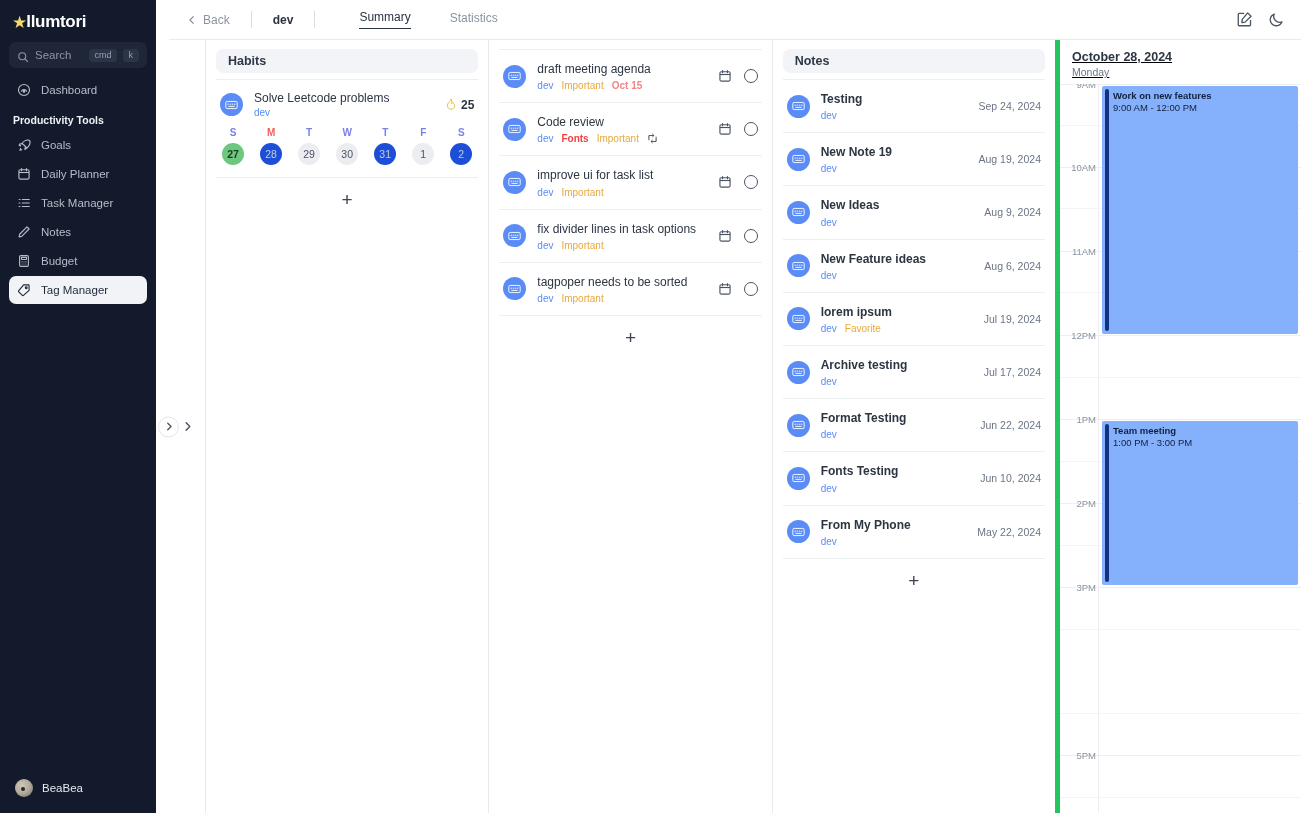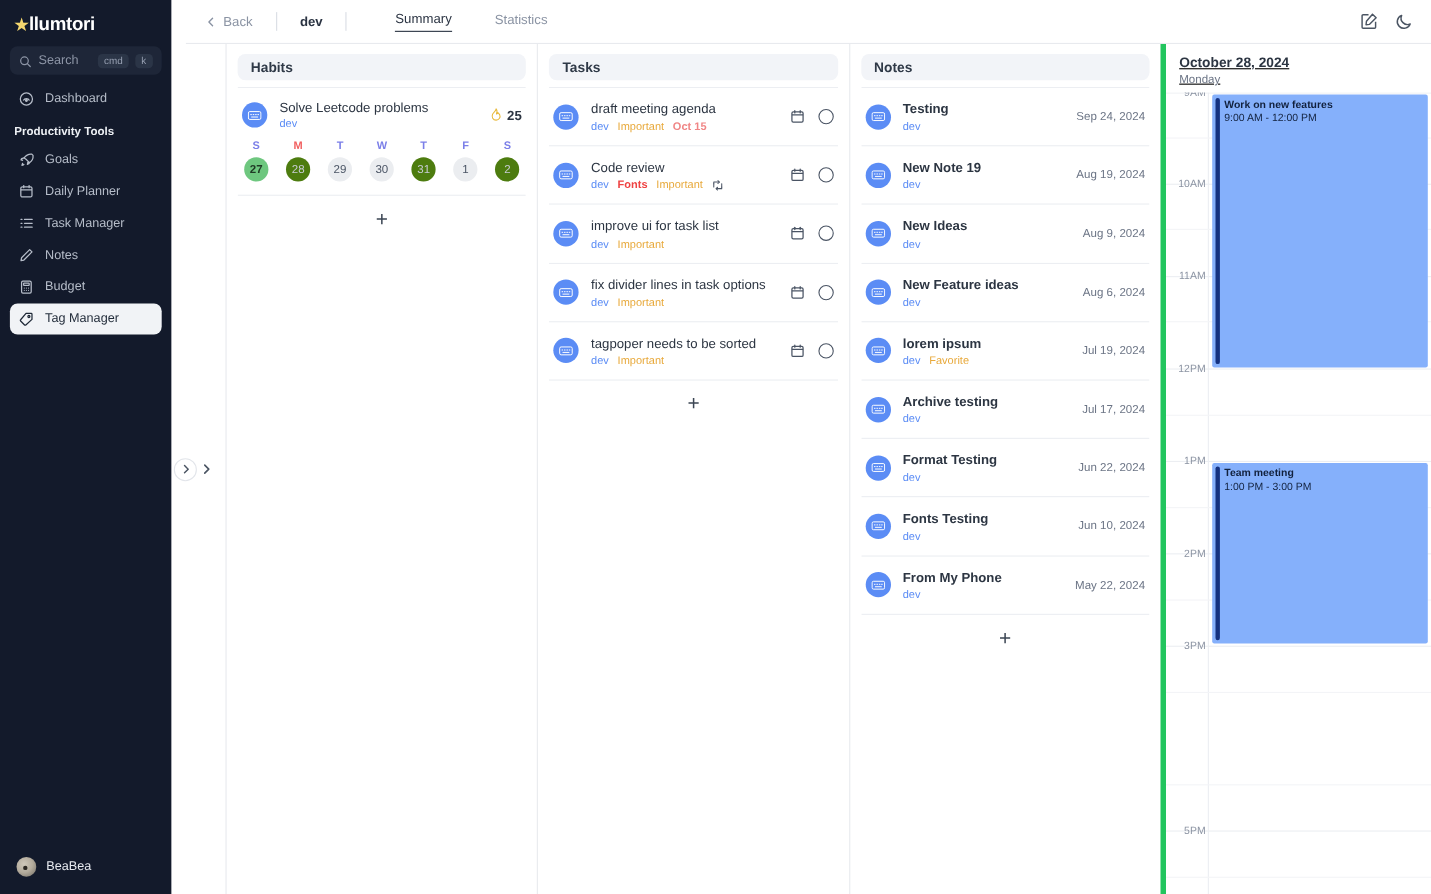--- a/index.html
+++ b/index.html
@@ -199,21 +199,21 @@
   .day { display: flex; flex-direction: column; align-items: center; gap: 5px; width: 30px; }
   .day-letter { font-size: 10px; font-weight: 700; color: #7b7fe8; }
   .day-letter.mon { color: #f16060; }
   .day-num {
     width: 22px; height: 22px; border-radius: 50%;
     display: flex; align-items: center; justify-content: center;
     font-size: 10.5px; color: #4a5464;
     background: #ebedf0;
   }
   .day-num.today { background: #6ec77f; color: #1f3a25; font-weight: 700; }
-  .day-num.muted { background: #4d7c0f; color: #c7ccd4; }
+  .day-num.muted { background: #1d4ed8; color: #c7ccd4; }
 
   
   .calendar {
     width: 246px; flex: 0 0 246px;
     border-left: 5px solid #22c55e;
     display: flex; flex-direction: column;
     background: #fff;
     min-height: 0;
     text-decoration: underline;
   }
@@ -479,21 +479,20 @@
                 </div>
               </div>
             </div>
             <div class="add-row">
               <span class="plus">+</span>
             </div>
           </div>
         </div>
 
         <div class="col">
-          <div class="col-header">Tasks</div>
           <div class="col-body">
 
             <div class="row">
               <div class="chip">
                 <svg viewBox="0 0 16 12" width="13" height="10" fill="none" stroke="#fff" stroke-width="1.1">
                   <rect x="1" y="1.6" width="14" height="8.8" rx="1.6"></rect>
                   <line x1="3.6" y1="5" x2="4.4" y2="5" stroke-linecap="round"></line>
                     <line x1="6.3" y1="5" x2="7.1" y2="5" stroke-linecap="round"></line>
                   <line x1="9" y1="5" x2="9.8" y2="5" stroke-linecap="round"></line>
                     <line x1="11.6" y1="5" x2="12.4" y2="5" stroke-linecap="round"></line>

